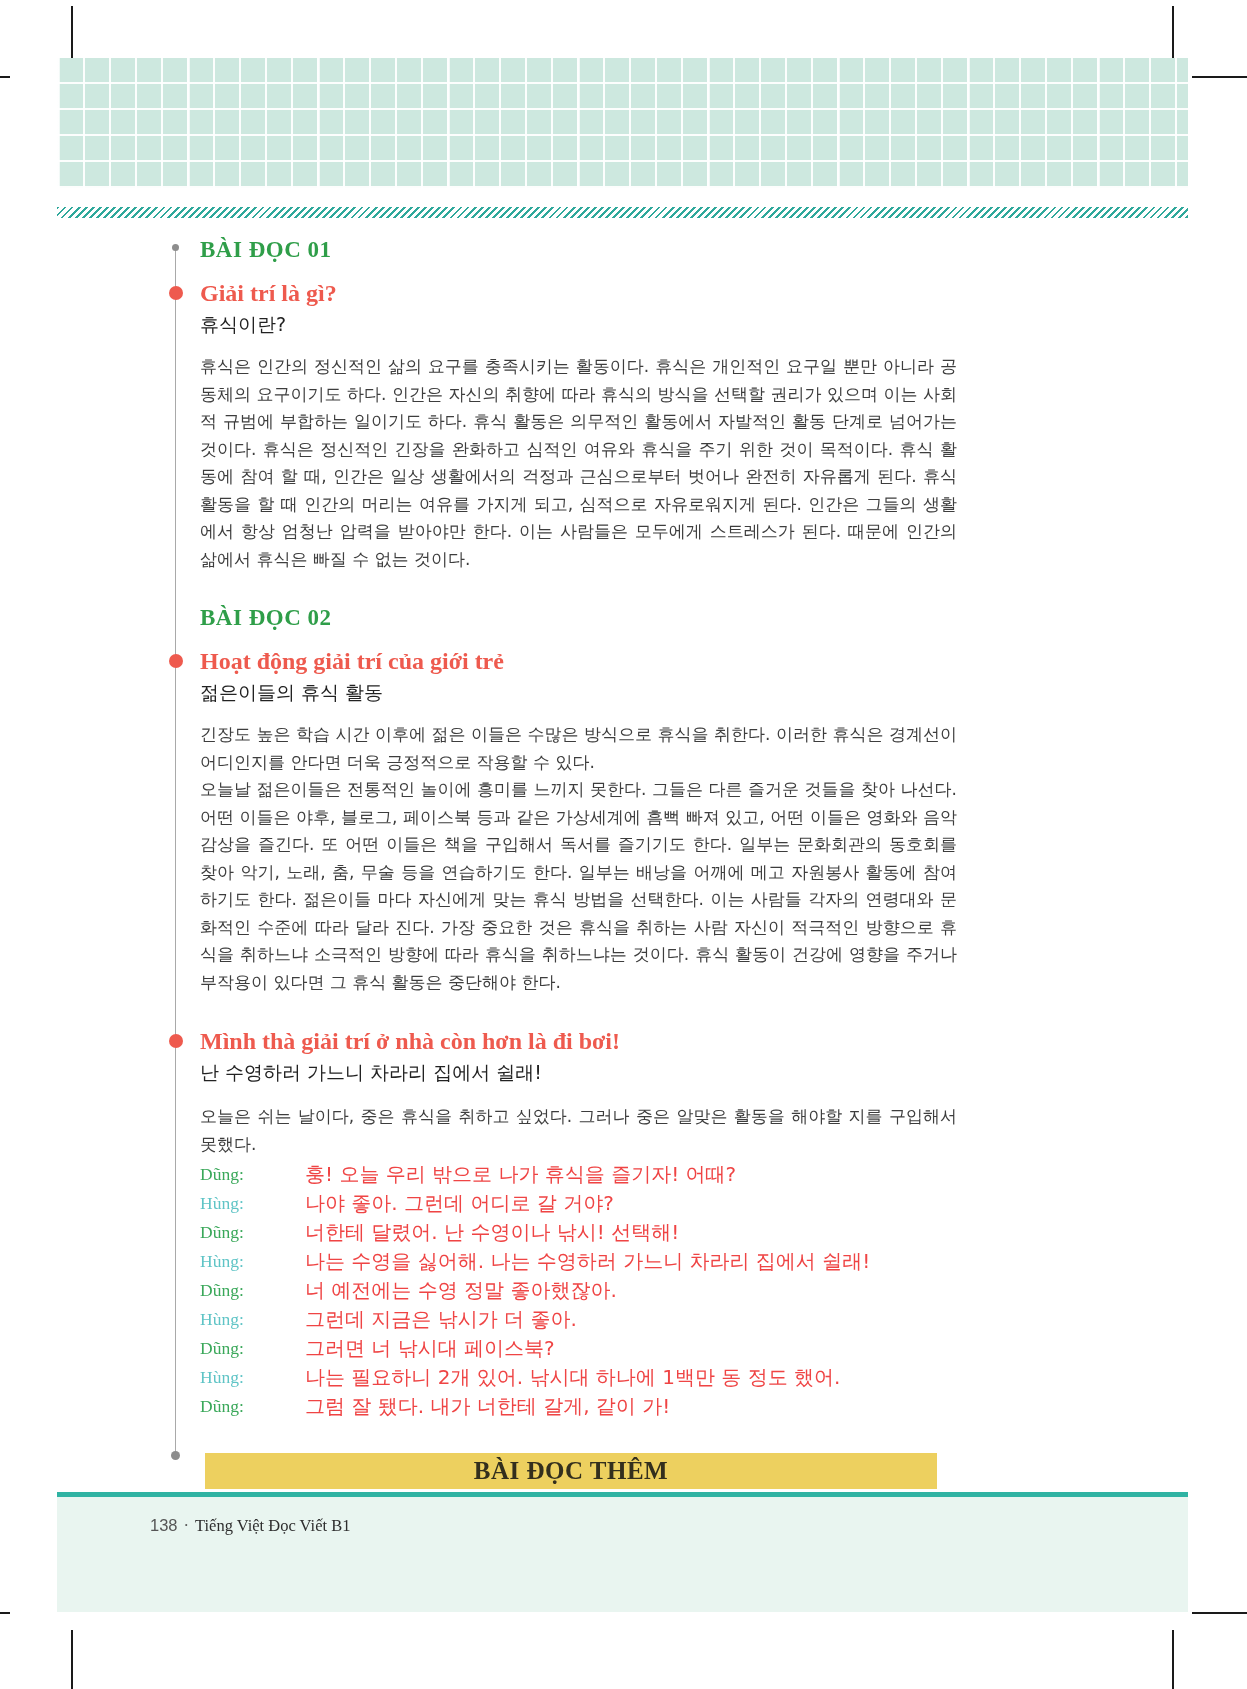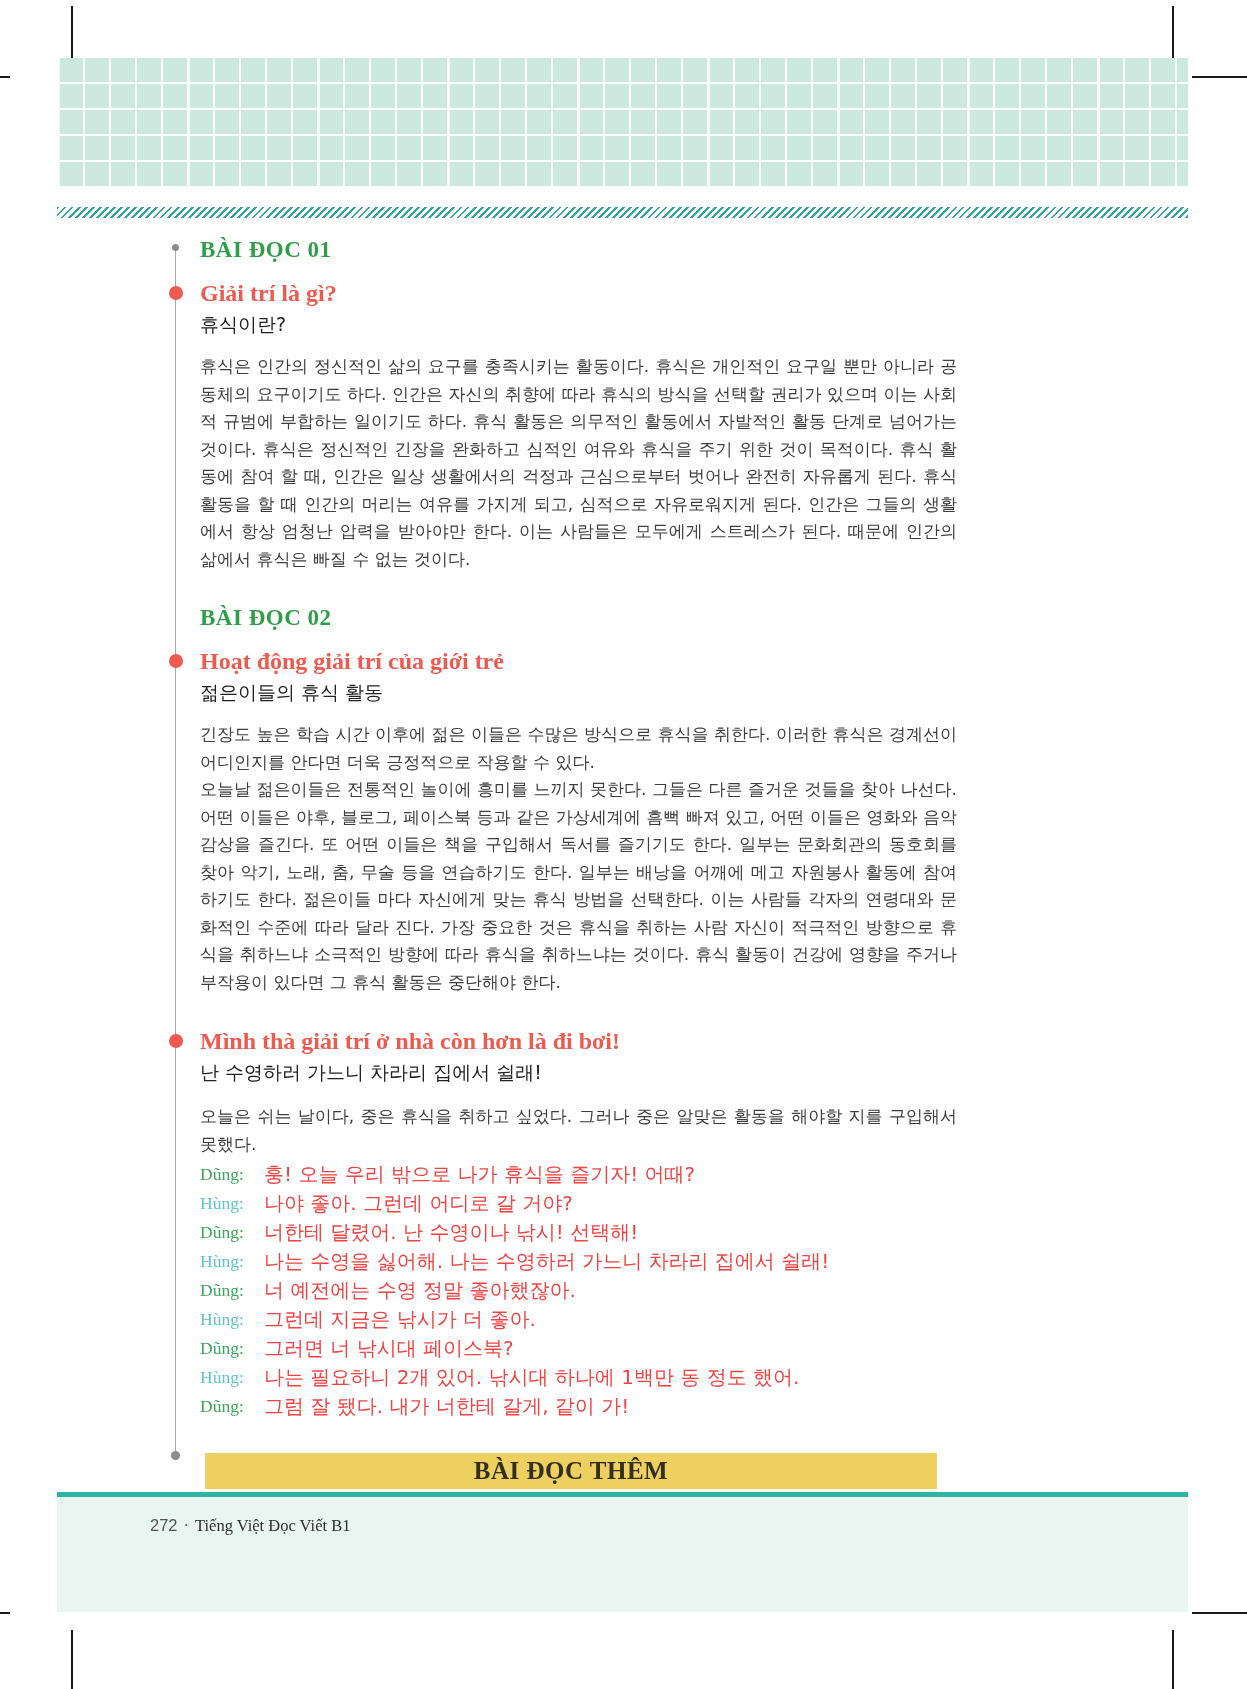--- a/index.html
+++ b/index.html
@@ -45,21 +45,21 @@
   .sec-subtitle{margin-top:3px;font-size:19px;line-height:26px;color:#222222;}
   .body-ko{
     margin:16px 0 0 0;font-size:17px;line-height:27.5px;color:#3d3d3d;
     text-align:justify;word-break:break-all;
   }
   .body-ko.flush{margin-top:0;}
   .sec{margin-top:0;}
   .sec + .sec{margin-top:30px;}
   .intro{margin-top:18px;}
   .dialogue{margin-top:2px;}
-  .dlg-row{display:flex;align-items:flex-start;line-height:29px;}
+  .dlg-row{display:flex;align-items:flex-start;line-height:29px;gap:41px;}
   .spk{
     flex:none;width:56px;margin-right:8px;
     font-family:"Liberation Serif","DejaVu Serif",serif;font-size:17.5px;
   }
   .spk.dung{color:#3aa85a;}
   .spk.hung{color:#5fc4c6;}
   .dlg-text{font-size:20px;color:#ef4444;}
   .banner{
     margin-top:32px;margin-left:5px;width:732px;height:36px;
     background:#edd05f;display:flex;align-items:center;justify-content:center;
@@ -173,16 +173,16 @@
 
     <div class="banner">
       <span class="banner-label">BÀI ĐỌC THÊM</span>
     </div>
 
   </div>
 
   <div class="footer-rule"></div>
   <div class="footer-band"></div>
   <div class="footer-text">
-    <span class="pgnum">272</span><span class="sep">·</span><span class="book">Tiếng Việt Đọc Viết B1</span>
+    <span class="pgnum">138</span><span class="sep">·</span><span class="book">Tiếng Việt Đọc Viết B1</span>
   </div>
 
 </div>
 
 </body></html>

